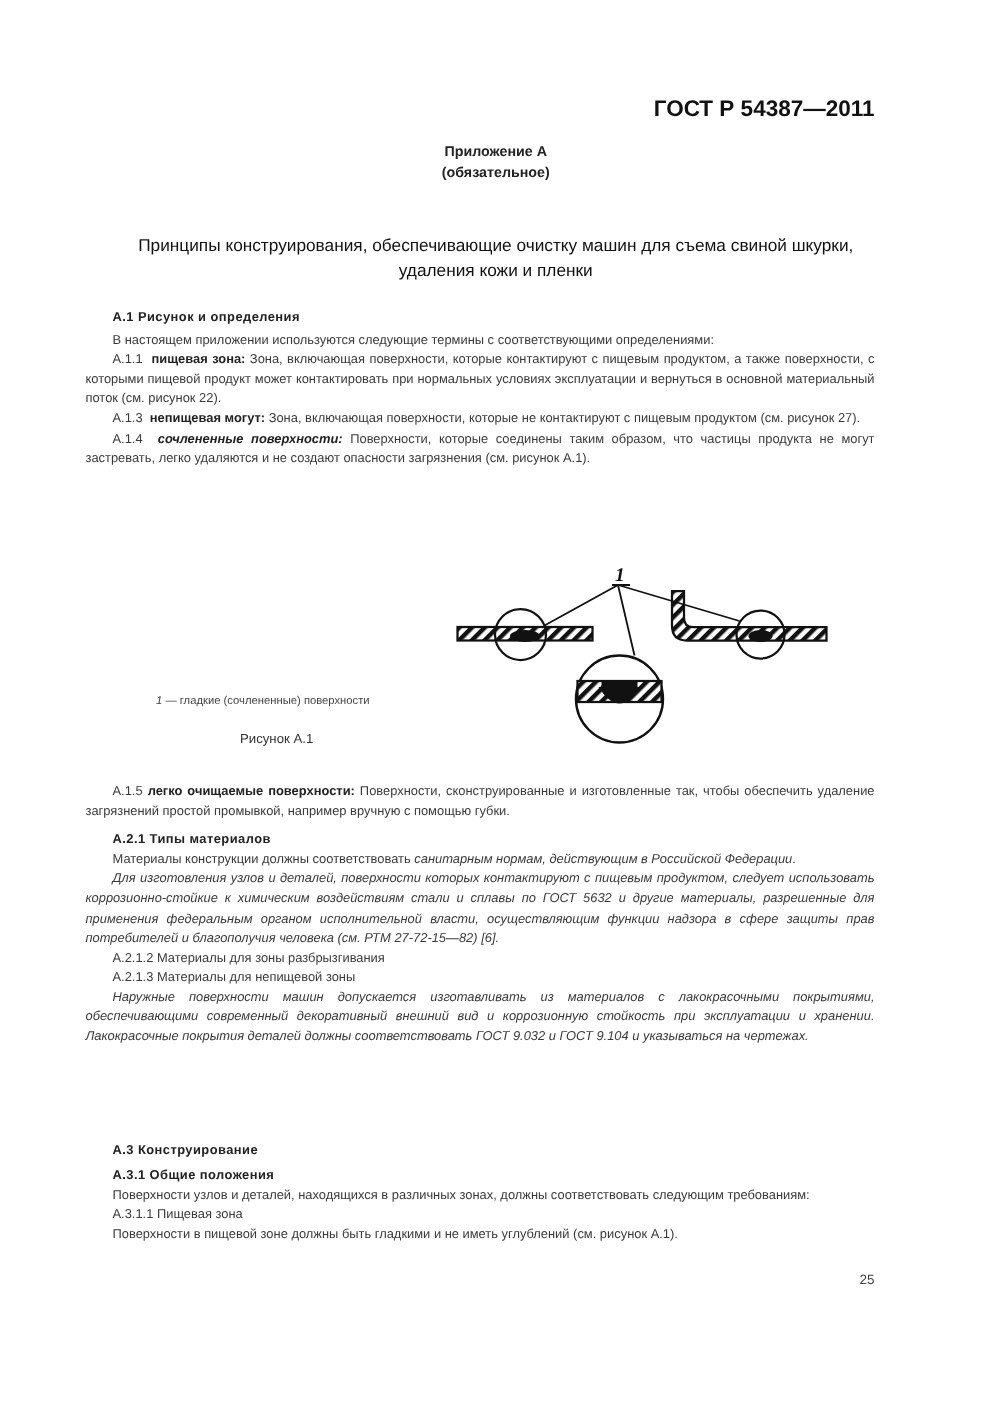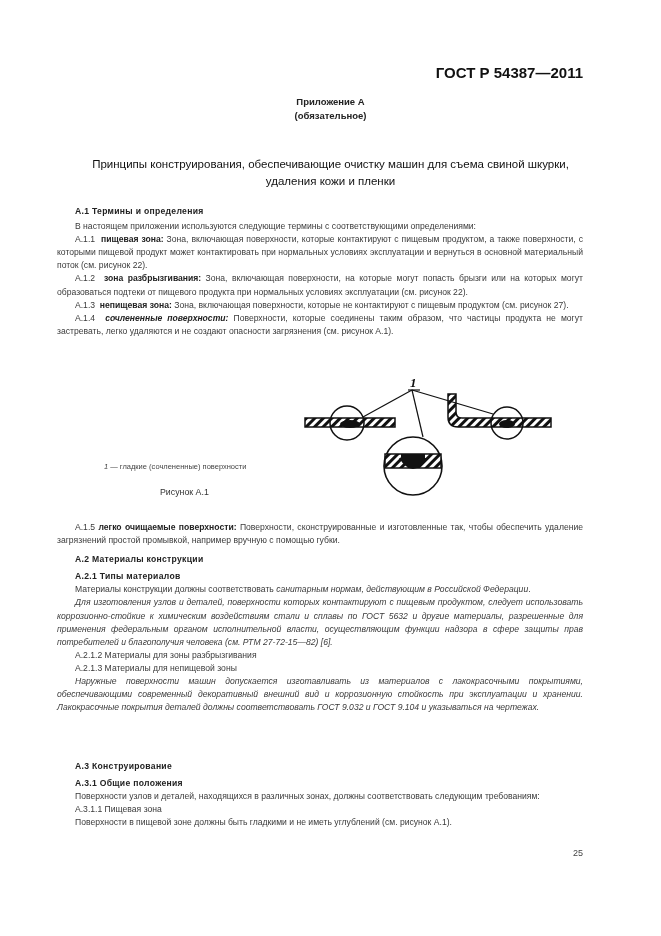--- a/index.html
+++ b/index.html
@@ -25,33 +25,29 @@
 
 <div class="abs annex" style="top:96px;" data-name="annex-title">Приложение А</div>
 <div class="abs annex" style="top:110px;" data-name="annex-status">(обязательное)</div>
 
 <div class="abs title" data-name="page-title">
   <div data-name="page-title-line1">Принципы конструирования, обеспечивающие очистку машин для съема свиной шкурки,</div>
   <div data-name="page-title-line2">удаления кожи и пленки</div>
 </div>
 
 <div class="abs body-text" style="top:205px;" data-name="section-a1">
-  <p class="h" style="margin-bottom:2px;" data-name="section-heading">А.1  Термины и определения</p>
+  <p class="h" style="margin-bottom:2px;" data-name="section-heading">А.1  Рисунок и определения</p>
   <p style="text-indent:0;" data-name="paragraph">В настоящем приложении используются следующие термины с соответствующими определениями:</p>
   <p data-name="term-a111">
     <span data-name="clause-number">А.1.1</span>&nbsp;
     <b data-name="term-name">пищевая зона:</b><span data-name="term-definition"> Зона, включающая поверхности, которые контактируют с пищевым продуктом, а также поверхности, с которыми пищевой продукт может контактировать при нормальных условиях эксплуатации и вернуться в основной материальный поток (см. рисунок 22).</span>
   </p>
-  <p data-name="term-a112">
-    <span data-name="clause-number">А.1.2</span>&nbsp;
-    <b data-name="term-name">зона разбрызгивания:</b><span data-name="term-definition"> Зона, включающая поверхности, на которые могут попасть брызги или на которых могут образоваться подтеки от пищевого продукта при нормальных условиях эксплуатации (см. рисунок 22).</span>
-  </p>
   <p data-name="term-a113">
     <span data-name="clause-number">А.1.3</span>&nbsp;
-    <b data-name="term-name">непищевая зона:</b><span data-name="term-definition"> Зона, включающая поверхности, которые не контактируют с пищевым продуктом (см. рисунок 27).</span>
+    <b data-name="term-name">непищевая могут:</b><span data-name="term-definition"> Зона, включающая поверхности, которые не контактируют с пищевым продуктом (см. рисунок 27).</span>
   </p>
   <p data-name="term-a114">
     <span data-name="clause-number">А.1.4</span>&nbsp;
     <b class="it" data-name="term-name">сочлененные поверхности:</b><span data-name="term-definition"> Поверхности, которые соединены таким образом, что частицы продукта не могут застревать, легко удаляются и не создают опасности загрязнения (см. рисунок А.1).</span>
   </p>
 </div>
 
 <svg class="abs" style="left:295px; top:368px;" width="270" height="130" viewBox="0 0 270 130" data-name="figure-a1">
   <defs>
     <pattern id="hatch" patternUnits="userSpaceOnUse" width="6" height="6" patternTransform="rotate(45)">
@@ -91,21 +87,20 @@
 <div class="abs caption" style="left:104px; top:462px;" data-name="figure-legend">
   <i data-name="legend-number">1</i><span data-name="legend-text"> — гладкие (сочлененные) поверхности</span>
 </div>
 <div class="abs figcap" style="left:160px; top:487px;" data-name="figure-caption">Рисунок А.1</div>
 
 <div class="abs body-text" style="top:521px;" data-name="section-a2">
   <p data-name="term-a115" style="margin-bottom:6px;">
     <span data-name="clause-number">А.1.5</span>
     <b data-name="term-name">легко очищаемые поверхности:</b><span data-name="term-definition"> Поверхности, сконструированные и изготовленные так, чтобы обеспечить удаление загрязнений простой промывкой, например вручную с помощью губки.</span>
   </p>
-  <p class="h" style="margin-bottom:4px;" data-name="section-heading">А.2  Материалы конструкции</p>
   <p class="h" data-name="subsection-heading">А.2.1  Типы материалов</p>
   <p data-name="paragraph">
     <span data-name="paragraph-text">Материалы конструкции должны соответствовать </span><i data-name="paragraph-italic">санитарным нормам, действующим в Российской Федерации</i><span data-name="paragraph-end">.</span>
   </p>
   <p class="it" data-name="paragraph">Для изготовления узлов и деталей, поверхности которых контактируют с пищевым продуктом, следует использовать коррозионно-стойкие к химическим воздействиям стали и сплавы по ГОСТ 5632 и другие материалы, разрешенные для применения федеральным органом исполнительной власти, осуществляющим функции надзора в сфере защиты прав потребителей и благополучия человека (см. РТМ 27-72-15—82) [6].</p>
   <p data-name="clause-heading">А.2.1.2  Материалы для зоны разбрызгивания</p>
   <p data-name="clause-heading">А.2.1.3  Материалы для непищевой зоны</p>
   <p class="it" data-name="paragraph">Наружные поверхности машин допускается изготавливать из материалов с лакокрасочными покрытиями, обеспечивающими современный декоративный внешний вид и коррозионную стойкость при эксплуатации и хранении. Лакокрасочные покрытия деталей должны соответствовать ГОСТ 9.032 и ГОСТ 9.104 и указываться на чертежах.</p>
 </div>
 

